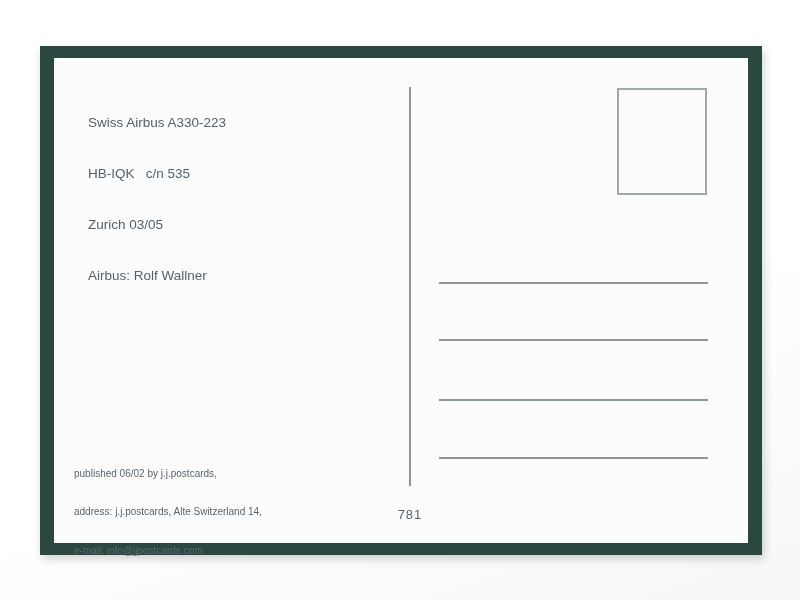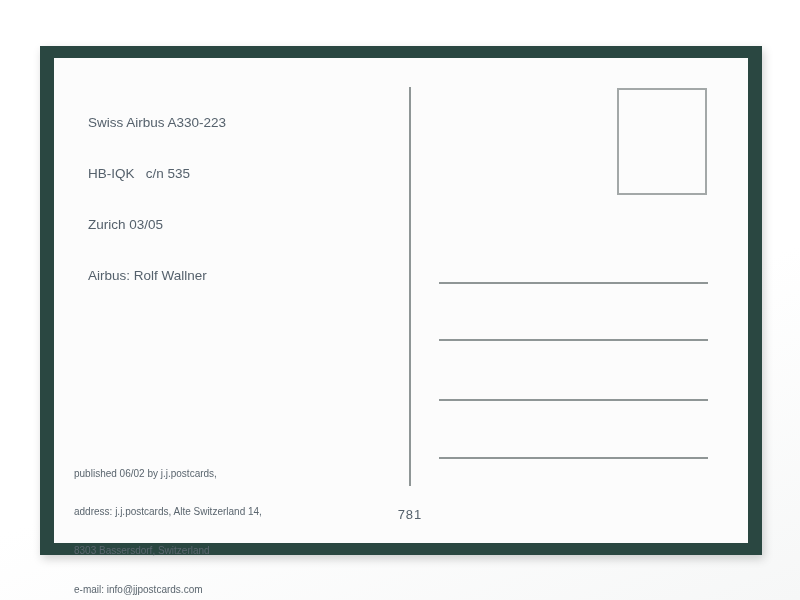--- a/index.html
+++ b/index.html
@@ -99,21 +99,20 @@
       <div class="addr-line addr-line-2"></div>
       <div class="addr-line addr-line-3"></div>
       <div class="addr-line addr-line-4"></div>
 
       <div class="imprint imprint-publisher">
         <div>published 06/02 by j.j.postcards,</div>
       </div>
 
       <div class="imprint imprint-address">
         <div>address: j.j.postcards, Alte Switzerland 14,</div>
-        <div>8303 Bassersdorf, Switzerland</div>
         <div>e-mail: info@jjpostcards.com</div>
         
       </div>
 
       <div class="card-number">781</div>
 
     </div>
   </div>
 </div>
 

